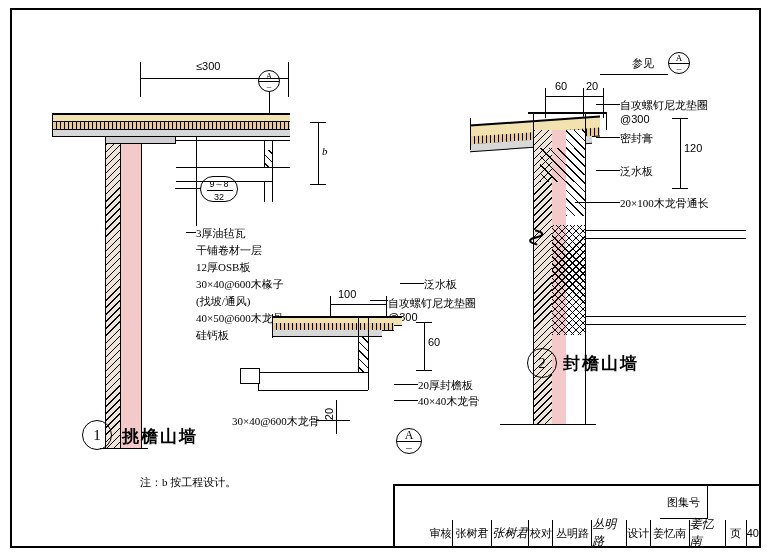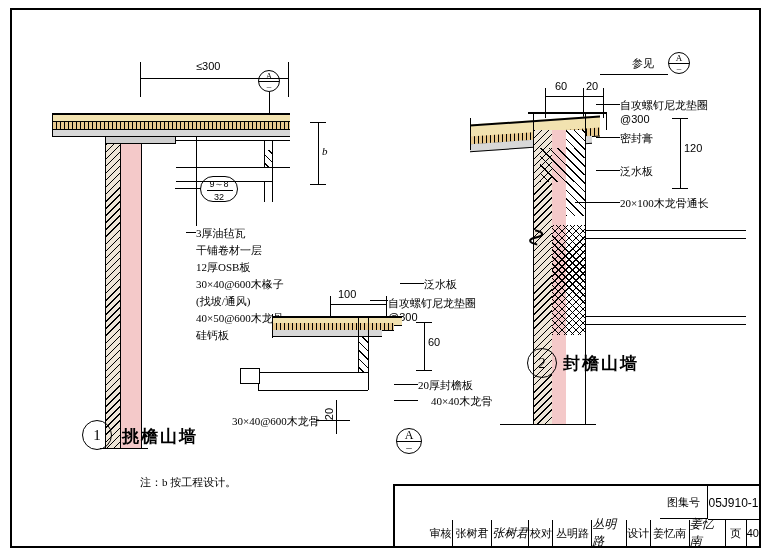--- a/index.html
+++ b/index.html
@@ -190,21 +190,21 @@
 
     <div class="line hl" style="left:330px;top:304px;width:56px;"></div>
     <div class="line vl" style="left:330px;top:296px;height:24px;"></div>
     <div class="line vl" style="left:386px;top:296px;height:24px;"></div>
     <div class="txt num lbl" style="left:338px;top:288px;">100</div>
 
     <div class="txt lbl" style="left:424px;top:277px;">泛水板</div>
     <div class="txt lbl" style="left:388px;top:296px;">自攻螺钉尼龙垫圈</div>
     <div class="txt num lbl" style="left:388px;top:311px;">@300</div>
     <div class="txt lbl" style="left:418px;top:378px;">20厚封檐板</div>
-    <div class="txt lbl" style="left:418px;top:394px;margin-left:13px;">40×40木龙骨</div>
+    <div class="txt lbl" style="left:418px;top:394px;">40×40木龙骨</div>
     <div class="txt lbl" style="left:232px;top:414px;">30×40@600木龙骨</div>
 
     <div class="line" style="left:400px;top:283px;width:24px;height:1px;"></div>
     <div class="line" style="left:370px;top:300px;width:18px;height:1px;"></div>
     <div class="line hl" style="left:394px;top:384px;width:24px;"></div>
     <div class="line hl" style="left:394px;top:400px;width:24px;"></div>
     <div class="line" style="left:316px;top:420px;width:34px;height:1px;"></div>
 
     <div class="abs" style="left:272px;top:316px;width:130px;height:7px;background:#f2e2b0;border-top:2px solid #000;border-bottom:1px solid #000;"></div>
     <div class="abs hatch-wood" style="left:272px;top:323px;width:122px;height:7px;border-bottom:1px solid #000;"></div>
@@ -231,21 +231,20 @@
 
     <div class="circsm" style="left:396px;top:428px;width:26px;height:26px;">
       <div class="top" style="font-size:12px;">A</div>
       <div class="mid"></div>
       <div class="bot" style="font-size:11px;">–</div>
     </div>
   </div>
 
   <div class="titleblock">
     <div class="tb-code-l">图集号</div>
-    <div class="tb-code-v">05J910-1</div>
     <div class="tb-row2">
       <div class="tb-cell" style="width:32px;margin-left:34px;">审核</div>
       <div class="tb-cell" style="width:52px;">张树君</div>
       <div class="tb-cell sig" style="width:50px;">张树君</div>
       <div class="tb-cell" style="width:32px;">校对</div>
       <div class="tb-cell" style="width:52px;">丛明路</div>
       <div class="tb-cell sig" style="width:46px;">丛明路</div>
       <div class="tb-cell" style="width:32px;">设计</div>
       <div class="tb-cell" style="width:52px;">姜忆南</div>
       <div class="tb-cell sig" style="width:48px;">姜忆南</div>

